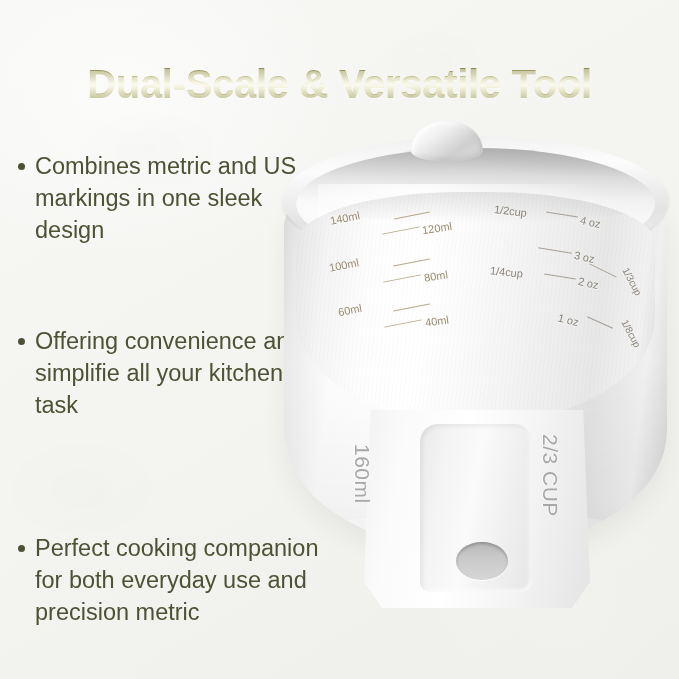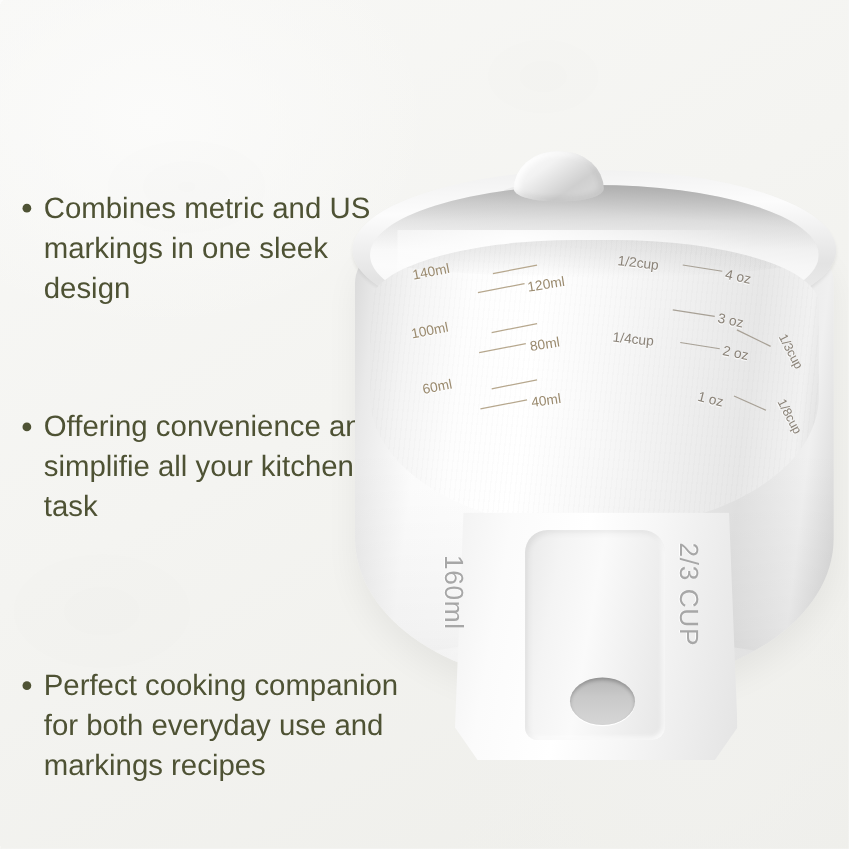--- a/index.html
+++ b/index.html
@@ -197,34 +197,35 @@
   #handle-label-ml{left:10px;top:34px;transform:rotate(90deg);transform-origin:left top;}
   #handle-label-cup{left:198px;top:24px;transform:rotate(90deg);transform-origin:left top;}
 </style>
 </head>
 <body>
 
 <div id="stage">
 
   <div id="paper-texture"></div>
 
+  <div id="title">Dual-Scale &amp; Versatile Tool</div>
 
   <div class="bullet" id="bullet-0">
     <span class="dot"></span>
     <span class="btext">Combines metric and US markings in one sleek design</span>
   </div>
 
   <div class="bullet" id="bullet-1">
     <span class="dot"></span>
     <span class="btext">Offering convenience and simplifie all your kitchen task</span>
   </div>
 
   <div class="bullet" id="bullet-2">
     <span class="dot"></span>
-    <span class="btext">Perfect cooking companion for both everyday use and markings recipes</span>
+    <span class="btext">Perfect cooking companion for both everyday use and precision metric</span>
   </div>
 
   <div id="cup">
 
     <div id="spout-lip"></div>
     <div id="spout"></div>
 
     <div id="body">
       <div id="body-shade"></div>
       <div id="body-bottom-hl"></div>

